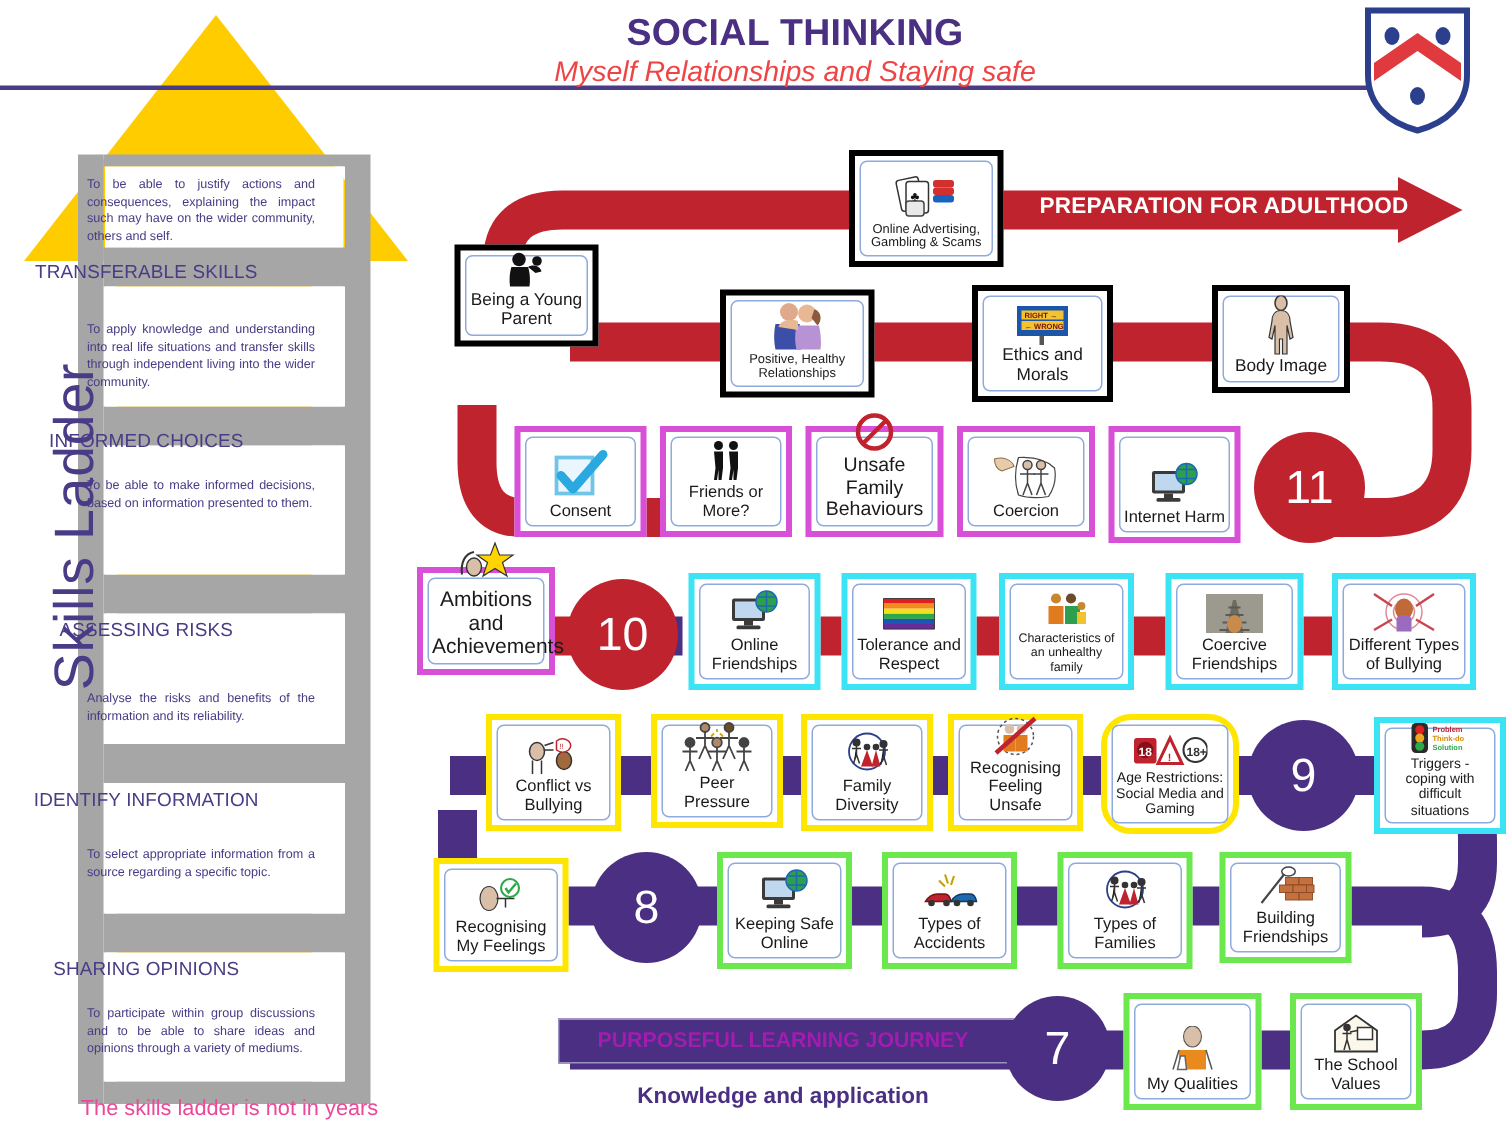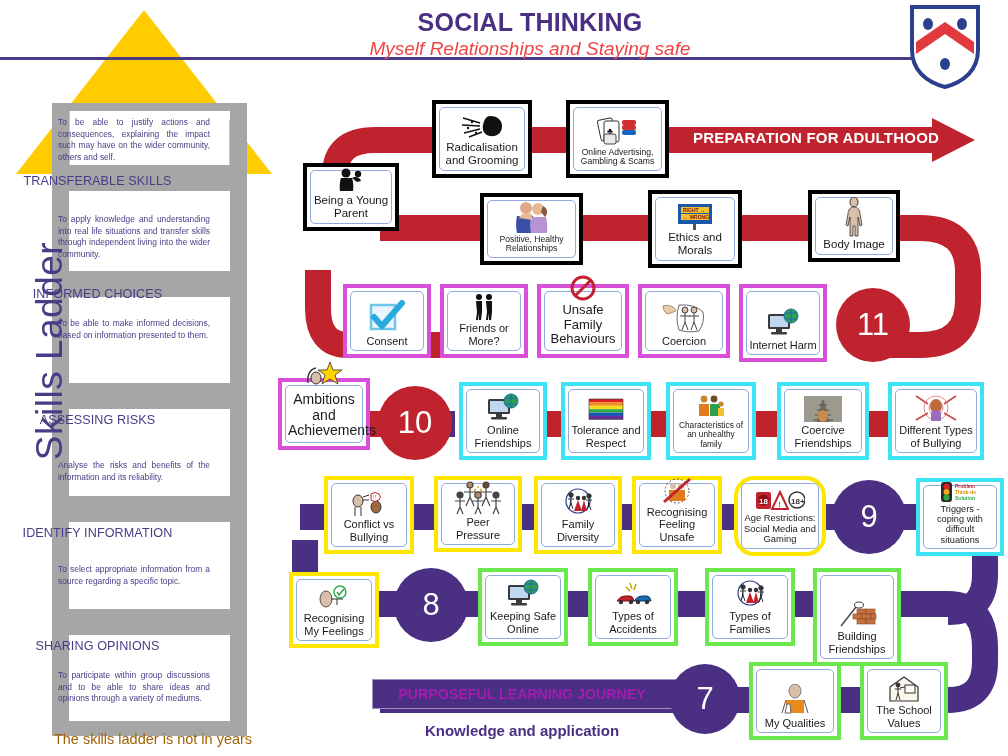--- a/index.html
+++ b/index.html
@@ -57,21 +57,21 @@
     font-size:12.6px;color:#4a3b86;letter-spacing:.1px;z-index:3;
   }
   .ladder-word{
     position:absolute;left:-60px;top:330px;width:220px;
     transform:rotate(-90deg);transform-origin:center center;
     font-size:37px;color:#4a3b86;text-align:center;z-index:3;
     letter-spacing:.5px;
   }
   .ladder-note{
     position:absolute;left:18px;top:731px;width:270px;text-align:center;
-    font-size:14.5px;color:#a16207;z-index:4;
+    font-size:14.5px;color:#ec4899;z-index:4;
   }
 
   
   .card{
     position:absolute;box-sizing:border-box;background:#ffffff;
     display:flex;flex-direction:column;align-items:center;justify-content:flex-end;
     z-index:3;
   }
   .card .inner{
     position:absolute;inset:3px;border:1px solid #8FAADC;border-radius:5px;
@@ -206,37 +206,20 @@
   <div class="plj-bar"></div>
   <div class="plj-label">PURPOSEFUL LEARNING JOURNEY</div>
   <div class="plj-sub">Knowledge and application</div>
 
   <div class="bubble red" style="left:836px;top:288px;width:74px;height:74px;font-size:31px;">11</div>
   <div class="bubble red" style="left:378px;top:386px;width:74px;height:74px;font-size:31px;">10</div>
   <div class="bubble pur" style="left:832px;top:480px;width:74px;height:74px;font-size:31px;">9</div>
   <div class="bubble pur" style="left:394px;top:568px;width:74px;height:74px;font-size:31px;">8</div>
   <div class="bubble pur" style="left:670px;top:664px;width:70px;height:70px;font-size:31px;">7</div>
 
-  <div class="card b-black" style="left:432px;top:100px;width:100px;height:78px;">
-    <div class="inner">
-      <svg class="ico" width="44" height="26" viewBox="0 0 44 26">
-        <path d="M30,2 C38,2 42,7 42,12 C42,19 37,23 30,22 C24,21 22,16 23,11 C24,6 26,2 30,2 Z" fill="#111"></path>
-        <g stroke="#111" stroke-width="1.4">
-            <path d="M20,9 L3,4"></path>
-            <path d="M20,12 L2,11"></path>
-            <path d="M20,15 L4,19"></path>
-            <path d="M22,18 L9,23"></path>
-          </g>
-        <circle cx="12" cy="8" r="1.2" fill="#111"></circle>
-          <circle cx="8" cy="14" r="1.2" fill="#111"></circle>
-          <circle cx="16" cy="19" r="1.2" fill="#111"></circle>
-      </svg>
-      <span class="lbl" style="font-size:11.5px;">Radicalisation and Grooming</span>
-    </div>
-  </div>
 
   <div class="card b-black" style="left:566px;top:100px;width:103px;height:78px;">
     <div class="inner">
       <svg class="ico" width="46" height="30" viewBox="0 0 46 30">
         <rect x="4" y="2" width="15" height="21" rx="2" fill="#fff" stroke="#333" transform="rotate(-12 11 12)"></rect>
         <rect x="9" y="4" width="15" height="21" rx="2" fill="#fff" stroke="#333"></rect>
         <text x="12" y="17" font-size="9" fill="#111">♣</text>
         <rect x="27" y="3" width="14" height="5" rx="2" fill="#D32F2F"></rect>
         <rect x="27" y="8" width="14" height="5" rx="2" fill="#D32F2F"></rect>
         <rect x="27" y="13" width="14" height="5" rx="2" fill="#1565C0"></rect>
@@ -619,21 +602,21 @@
           </g>
         <g stroke="#333" stroke-width="1">
             <circle cx="27" cy="9" r="2.2" fill="#333"></circle>
             <path d="M27,11 v6 l-2,6 M27,17 l2,6 M24,13 h6"></path>
           </g>
       </svg>
       <span class="lbl" style="font-size:11px;">Types of Families</span>
     </div>
   </div>
 
-  <div class="card b-grn" style="left:813px;top:568px;width:88px;height:98px;">
+  <div class="card b-grn" style="left:813px;top:568px;width:88px;height:74px;">
     <div class="inner">
       <svg class="ico" width="40" height="28" viewBox="0 0 40 28">
         <g fill="#C4713F" stroke="#8a4a24" stroke-width=".6">
           <rect x="20" y="8" width="9" height="5"></rect>
             <rect x="29" y="8" width="9" height="5"></rect>
           <rect x="16" y="13" width="9" height="5"></rect>
             <rect x="25" y="13" width="9" height="5"></rect>
             <rect x="34" y="13" width="5" height="5"></rect>
           <rect x="20" y="18" width="9" height="5"></rect>
             <rect x="29" y="18" width="9" height="5"></rect>

